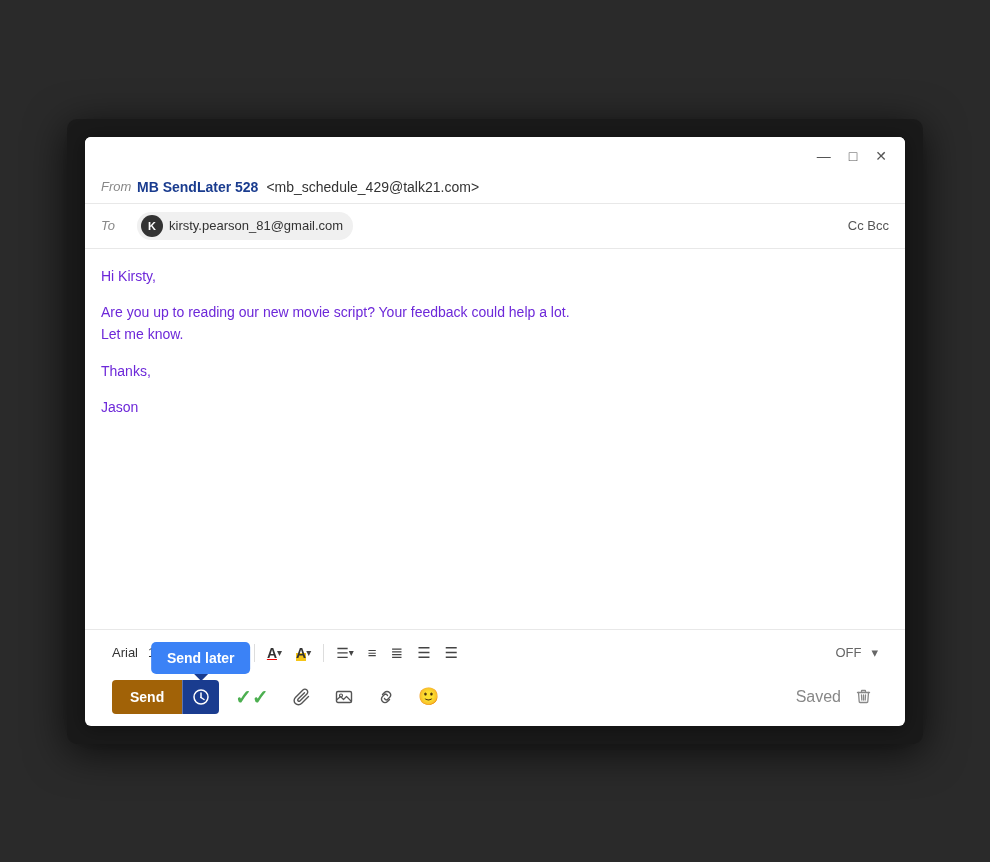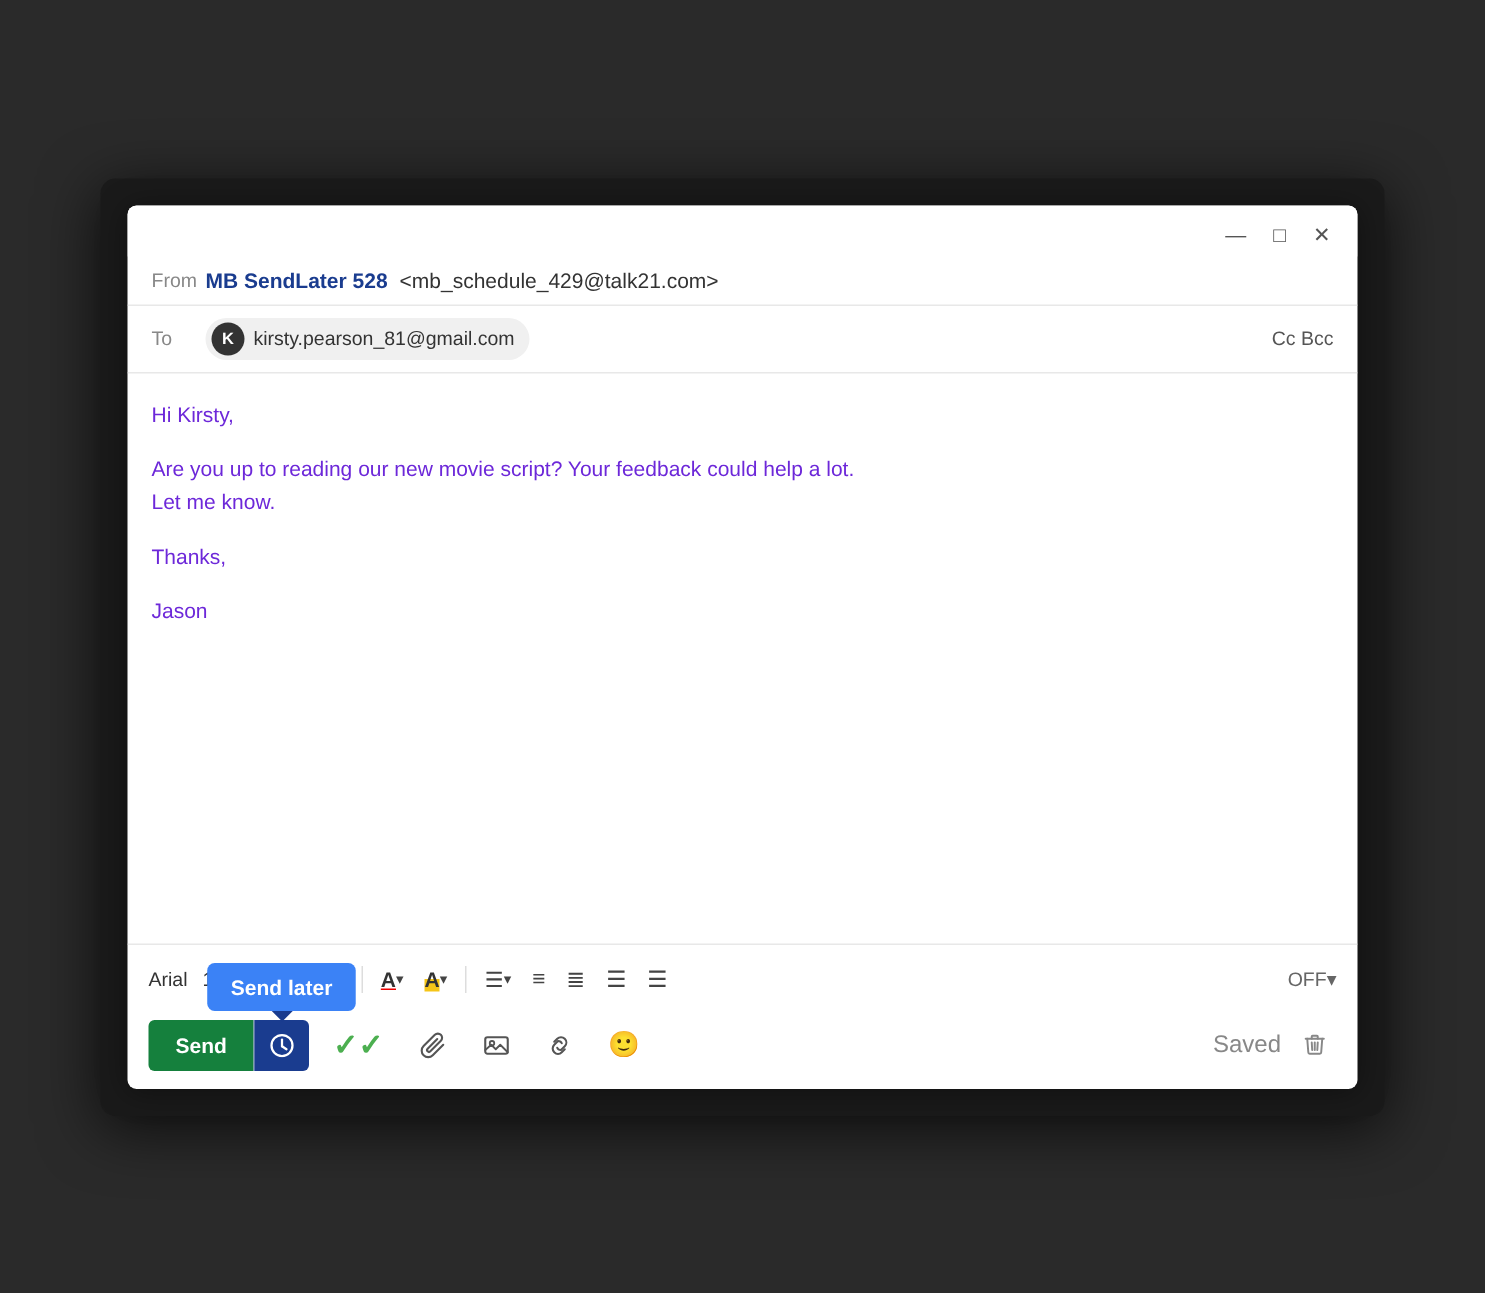--- a/index.html
+++ b/index.html
@@ -58,20 +58,21 @@
       align-items: center;
       padding: 8px 16px;
       border-bottom: 1px solid #e8e8e8;
     }
 
     .field-label {
       color: #888;
       font-size: 13px;
       width: 36px;
       flex-shrink: 0;
+      font-style: italic;
     }
 
     .from-name {
       color: #1a3c8f;
       font-weight: 600;
       font-size: 14px;
     }
 
     .from-email {
       color: #333;
@@ -134,21 +135,21 @@
       line-height: 1.6;
     }
 
     .body-area p {
       margin-bottom: 14px;
     }
 
     
     .toolbar-area {
       border-top: 1px solid #e8e8e8;
-      padding: 10px 14px 0;
+      padding: 10px 27px 0;
     }
 
     .format-toolbar {
       display: flex;
       align-items: center;
       gap: 4px;
       padding-bottom: 8px;
     }
 
     .font-name {
@@ -183,21 +184,21 @@
       width: 1px;
       height: 18px;
       background: #ddd;
       margin: 0 3px;
     }
 
     .off-toggle {
       margin-left: auto;
       display: flex;
       align-items: center;
-      gap: 0;
+      gap: 10px;
       font-size: 13px;
       color: #666;
       cursor: pointer;
     }
 
     
     .send-row {
       display: flex;
       align-items: center;
       padding: 6px 0 12px;
@@ -205,21 +206,21 @@
       position: relative;
     }
 
     .send-btn-group {
       display: flex;
       align-items: center;
       position: relative;
     }
 
     .send-btn {
-      background: #15803d;
+      background: #a16207;
       color: #fff;
       border: none;
       border-radius: 4px 0 0 4px;
       padding: 9px 18px;
       font-size: 14px;
       font-weight: 600;
       cursor: pointer;
       display: flex;
       align-items: flex-end;
       gap: 8px;

